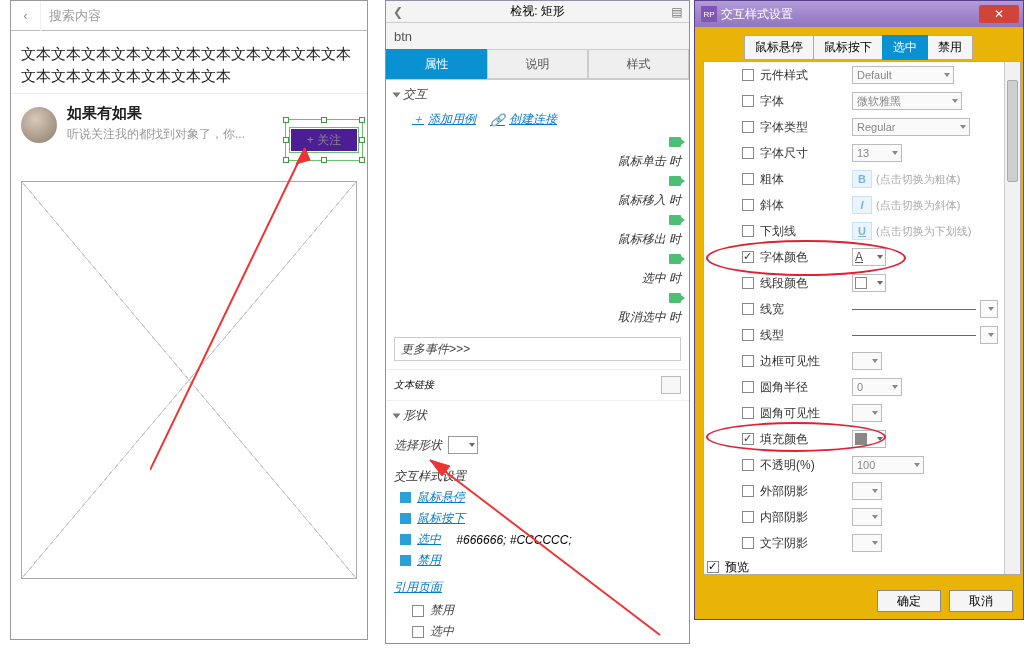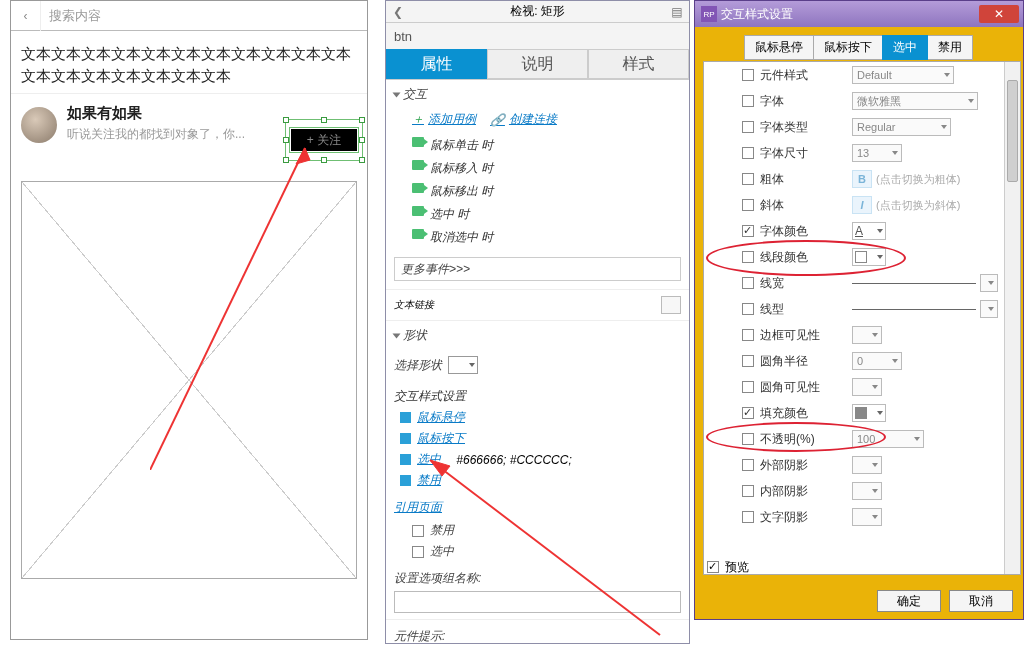--- a/index.html
+++ b/index.html
@@ -14,21 +14,21 @@
   .search-row { display: flex; align-items: center; height: 30px; border-bottom: 1px solid #bbb; }
   .back-btn { width: 30px; height: 30px; display:flex;align-items:center;justify-content:center;color:#888;border-right:1px solid #eee;}
   .search-input { flex: 1; padding-left: 8px; color: #999; font-size: 13px; }
   .body-text { padding: 12px 10px 6px 10px; font-size: 15px; line-height: 22px; color:#222;}
   .post-row { display: flex; align-items: flex-end; padding: 10px; position: relative; border-top:1px solid #eee;}
   .avatar { width: 36px; height: 36px; border-radius: 50%; background: radial-gradient(circle at 40% 35%, #d9c9b8, #8a7a6a); margin-right: 10px; }
   .post-title { font-size: 15px; color: #222; font-weight:600;}
   .post-sub { font-size: 12px; color: #999; margin-top:3px;}
 
   
-  .btn-widget { position: absolute; right: 10px; top: 128px; width: 66px; height: 22px; background: #000000; color:#888; display:flex;align-items:center;justify-content:center;font-size:12px;}
+  .btn-widget { position: absolute; right: 10px; top: 128px; width: 66px; height: 22px; background: #4c1d95; color:#888; display:flex;align-items:center;justify-content:center;font-size:12px;}
   .sel-rect { position: absolute; border: 1px solid #6fbf73; }
   .sel-outer { right: 4px; top: 118px; width: 78px; height: 42px; }
   .sel-inner { right: 8px; top: 126px; width: 70px; height: 26px; }
   .handle { position: absolute; width: 6px; height: 6px; background: #fff; border: 1px solid #3a9b3f; }
 
   
   .img-box { position:absolute; left:10px; top:180px; right:10px; bottom:60px; border:1px solid #aaa; }
   .img-box::before, .img-box::after { content:""; position:absolute; inset:0; }
   .img-box::before { background: linear-gradient(to top right, transparent calc(50% - .5px), #ccc calc(50% - .5px), #ccc calc(50% + .5px), transparent calc(50% + .5px)); }
   .img-box::after  { background: linear-gradient(to top left,  transparent calc(50% - .5px), #ccc calc(50% - .5px), #ccc calc(50% + .5px), transparent calc(50% + .5px)); }
@@ -36,28 +36,28 @@
   
   .arrow { position:absolute; stroke:#e33; fill:#e33; }
 
   
   .inspect { position:absolute; left:385px; top:0; width:305px; height:644px; background:#f4f4f4; border:1px solid #8e8ea8; display:flex; flex-direction:column;}
   .insp-title { height:22px; background:#f4f4f4; border-bottom:1px solid #ccc; display:flex; align-items:center; justify-content:center; font-size:12px; position:relative;}
   .insp-title .tb-ico { position:absolute; width:20px; height:20px; display:flex;align-items:center;justify-content:center;color:#777;}
   .insp-title .tb-ico.l{left:2px;} .insp-title .tb-ico.r{right:2px;}
   .widget-name { height:26px; display:flex;align-items:center; padding:0 8px; font-size:13px; color:#555;}
   .tabs { display:flex; height:30px; }
-  .tab { flex:1; display:flex; align-items:center; justify-content:center; background:#efefef; border:1px solid #ccc; font-size:16px; color:#555;}
+  .tab { flex:1; display:flex; align-items:center; justify-content:center; background:#efefef; border:1px solid #ccc; font-size:12px; color:#555;}
   .tab.active { background:#0a91d1; color:#fff; border-color:#0a91d1;}
   .insp-body { flex:1; overflow-y:auto; border-top:1px solid #ccc; background:#fff;font-style:italic;}
   .section-hdr { padding:6px 8px; font-size:12px; color:#444; display:flex; align-items:center; gap:4px;}
   .section-hdr::before { content:""; width:0;height:0;border-left:5px solid #777;border-top:4px solid transparent;border-bottom:4px solid transparent; transform:rotate(90deg);}
   .link-row { display:flex; align-items:center; gap:14px; padding:2px 8px 6px 26px; font-size:12px;}
   .link { color:#0a7bc7; text-decoration:underline; display:flex; align-items:center; gap:4px;}
-  .ev-row { display:flex; align-items:flex-start; gap:6px; padding:3px 8px 3px 26px; font-size:12px; color:#333;}
+  .ev-row { display:flex; align-items:flex-end; gap:6px; padding:3px 8px 3px 26px; font-size:12px; color:#333;flex-direction:column;}
   .ev-ico { width:12px;height:10px;background:#4bbf73;border-radius:1px;position:relative;}
   .ev-ico::after{content:""; position:absolute; right:-4px; top:2px; width:0;height:0;border-left:4px solid #4bbf73;border-top:3px solid transparent;border-bottom:3px solid transparent;}
   .more-events { margin:8px; border:1px solid #ccc; height:24px; display:flex;align-items:center; padding-left:6px; font-size:12px; color:#444;}
   .row-between { display:flex; align-items:center; justify-content:space-between; padding:6px 8px; border-top:1px solid #eee; border-bottom:1px solid #eee; font-size:10px;}
   .sq-btn { width:20px;height:18px;border:1px solid #bbb;background:#f7f7f7;}
   .shape-sel{display:flex;align-items:center;gap:6px;padding:6px 8px;font-size:12px;color:#444;}
   .dd{width:30px;height:18px;border:1px solid #999;display:flex;align-items:center;justify-content:flex-end;padding-right:2px;}
   .dd::after{content:"";width:0;height:0;border-left:3px solid transparent;border-right:3px solid transparent;border-top:4px solid #666;}
   .istyle-hdr{padding:8px 8px 2px;font-size:12px;color:#333;}
   .istyle-row{display:flex;align-items:center;gap:6px;padding:2px 8px 2px 14px;font-size:12px;}
@@ -252,28 +252,28 @@
           <div class="ck"></div>
           <div class="prop-lbl">元件样式</div>
           <div class="prop-ctrl">
             <div class="ddw" style="width:102px">Default</div>
           </div>
         </div>
       <div class="prop-row">
           <div class="ck"></div>
           <div class="prop-lbl">字体</div>
           <div class="prop-ctrl">
-            <div class="ddw" style="width:126px">微软雅黑</div>
+            <div class="ddw" style="width:110px">微软雅黑</div>
           </div>
         </div>
       <div class="prop-row">
           <div class="ck"></div>
           <div class="prop-lbl">字体类型</div>
           <div class="prop-ctrl">
-            <div class="ddw" style="width:99px">Regular</div>
+            <div class="ddw" style="width:118px">Regular</div>
           </div>
         </div>
       <div class="prop-row">
           <div class="ck"></div>
           <div class="prop-lbl">字体尺寸</div>
           <div class="prop-ctrl">
             <div class="ddw" style="width:50px">13</div>
           </div>
         </div>
       <div class="prop-row">
@@ -283,20 +283,28 @@
             <div class="sqbtn">B</div>
             <span class="hint">(点击切换为粗体)</span>
           </div>
         </div>
       <div class="prop-row">
           <div class="ck"></div>
           <div class="prop-lbl">斜体</div>
           <div class="prop-ctrl">
             <div class="sqbtn" style="font-style:italic">I</div>
             <span class="hint">(点击切换为斜体)</span>
+          </div>
+        </div>
+      <div class="prop-row">
+          <div class="ck"></div>
+          <div class="prop-lbl">下划线</div>
+          <div class="prop-ctrl">
+            <div class="sqbtn" style="text-decoration:underline">U</div>
+            <span class="hint">(点击切换为下划线)</span>
           </div>
         </div>
       <div class="prop-row checked">
           <div class="ck"></div>
           <div class="prop-lbl">字体颜色</div>
           <div class="prop-ctrl">
             <div class="color-btn">
               <span style="text-decoration:underline;color:#555">A</span>
             </div>
           </div>

